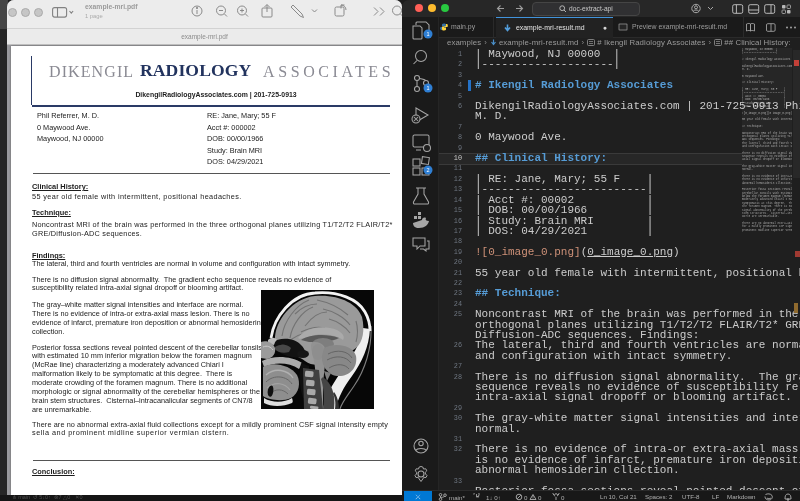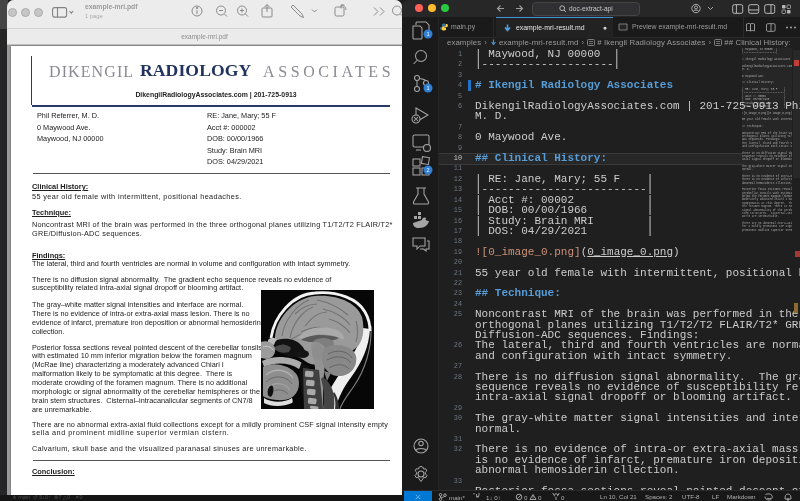--- a/index.html
+++ b/index.html
@@ -139,21 +139,20 @@
     <div class="pg bodytext" style="left:21px;top:214px;">The lateral, third and fourth ventricles are normal in volume and configuration with intact symmetry.</div>
 
     <div class="pg bodytext" style="left:21px;top:229.5px;">There is no diffusion signal abnormality.&nbsp; The gradient echo sequence reveals no evidence of<br>susceptibility related intra-axial signal dropoff or blooming artifact.</div>
 
     <div class="pg bodytext" style="left:21px;top:255px;">The gray–white matter signal intensities and interface are normal.<br>There is no evidence of intra-or extra-axial mass lesion. There is no<br>evidence of infarct, premature iron deposition or abnormal hemosiderin<br>collection.</div>
 
     <div class="pg bodytext" style="left:21px;top:297.5px;">Posterior fossa sections reveal pointed descent of the cerebellar tonsils<br>with estimated 10 mm inferior migration below the foramen magnum<br>(McRae line) characterizing a moderately advanced Chiari I<br>malformation likely to be symptomatic at this degree.&nbsp; There is<br>moderate crowding of the foramen magnum. There is no additional<br>morphologic or signal abnormality of the cerebellar hemispheres or the<br>brain stem structures.&nbsp; Cisternal–intracanalicular segments of CN7/8<br>are unremarkable.</div>
 
     <div class="pg bodytext" style="left:21px;top:374.5px;letter-spacing:0.1px;">There are no abnormal extra-axial fluid collections except for a mildly prominent CSF signal intensity empty<br><span style="letter-spacing:0.5px;margin-top:16px;">sella and prominent midline superior vermian cistern.</span></div>
 
-    <div class="pg bodytext" style="left:21px;top:398.5px;letter-spacing:0.3px;">Calvarium, skull base and the visualized paranasal sinuses are unremarkable.</div>
 
     <div class="pg" id="ph-rule3"></div>
     <div class="pg sechead" style="left:21px;top:421px;">Conclusion:</div>
 
     <svg class="pg" style="left:250px;top:244px;" width="113" height="119" viewBox="0 0 113 119">
       <rect x="0" y="0" width="113" height="119" fill="#070707"></rect>
       <path d="M110,36 C111,58 104,80 93,96 C87,105 81,112 79,119" fill="none" stroke="#969696" stroke-width="1.1" opacity="0.85"></path>
 
       <path d="M10,48 C13,27 31,4 54,3 C77,1 97,9 104,22 C108,29 109,35 109,41" fill="none" stroke="#f3f3f3" stroke-width="2.8"></path>
 

